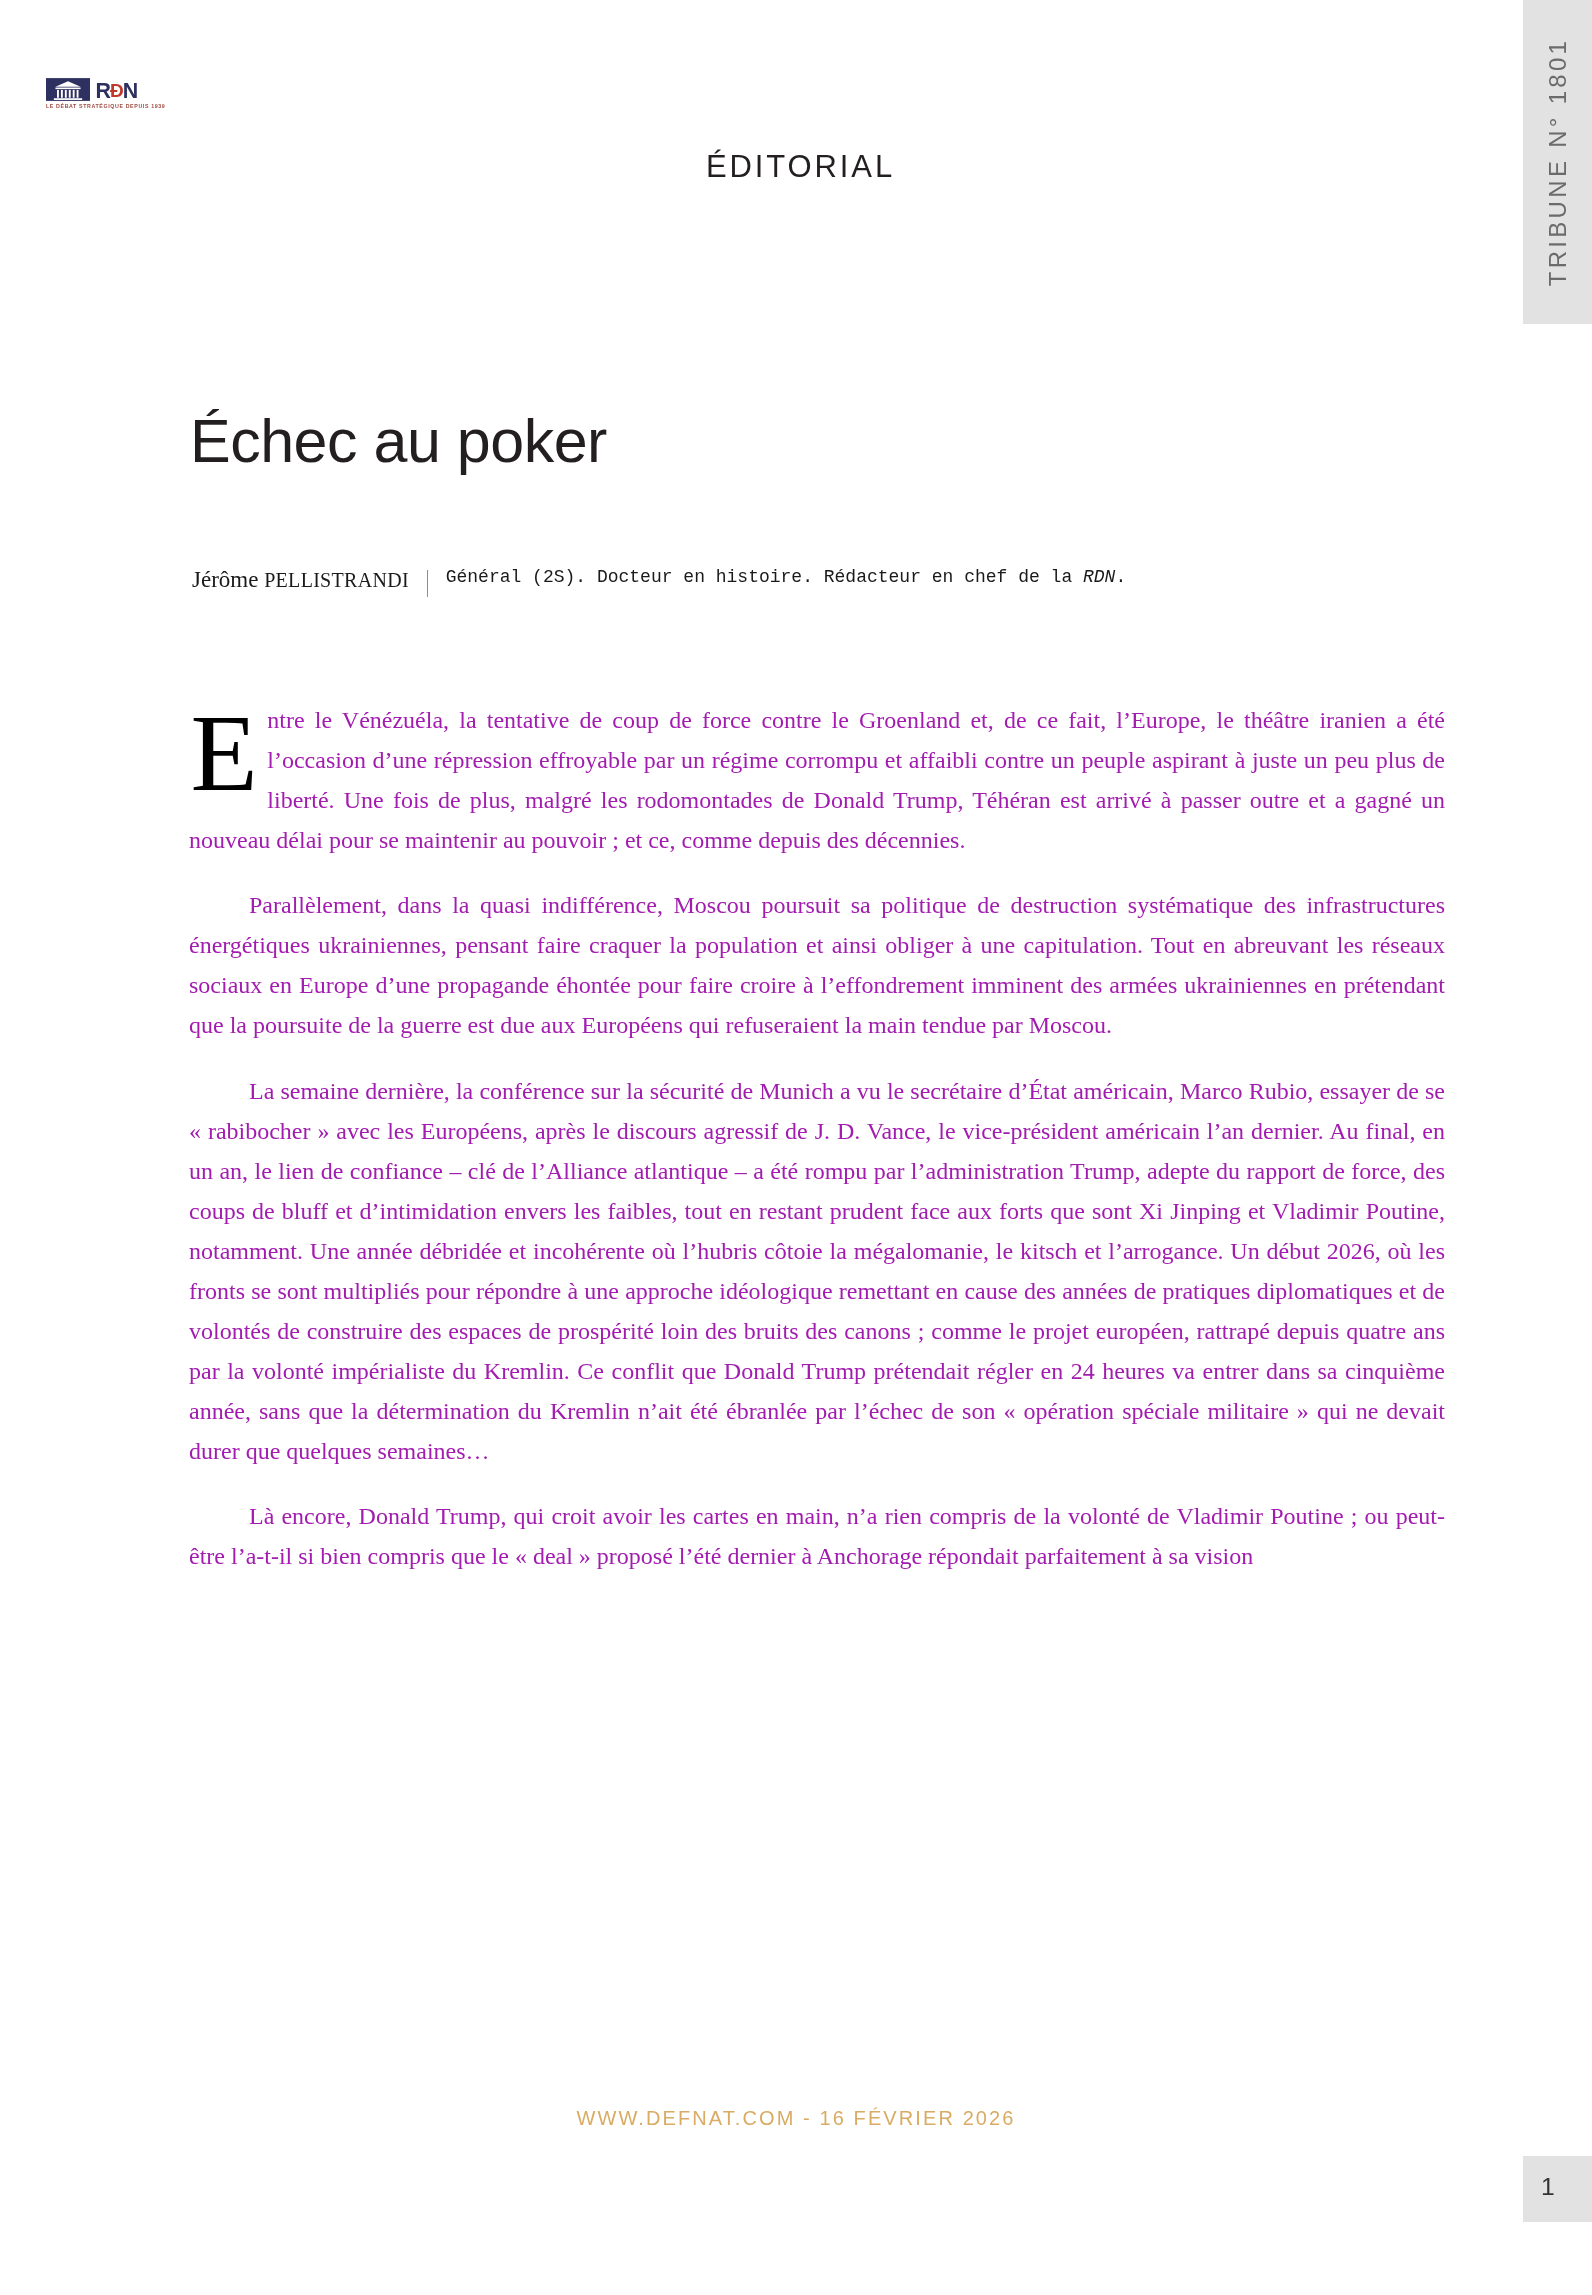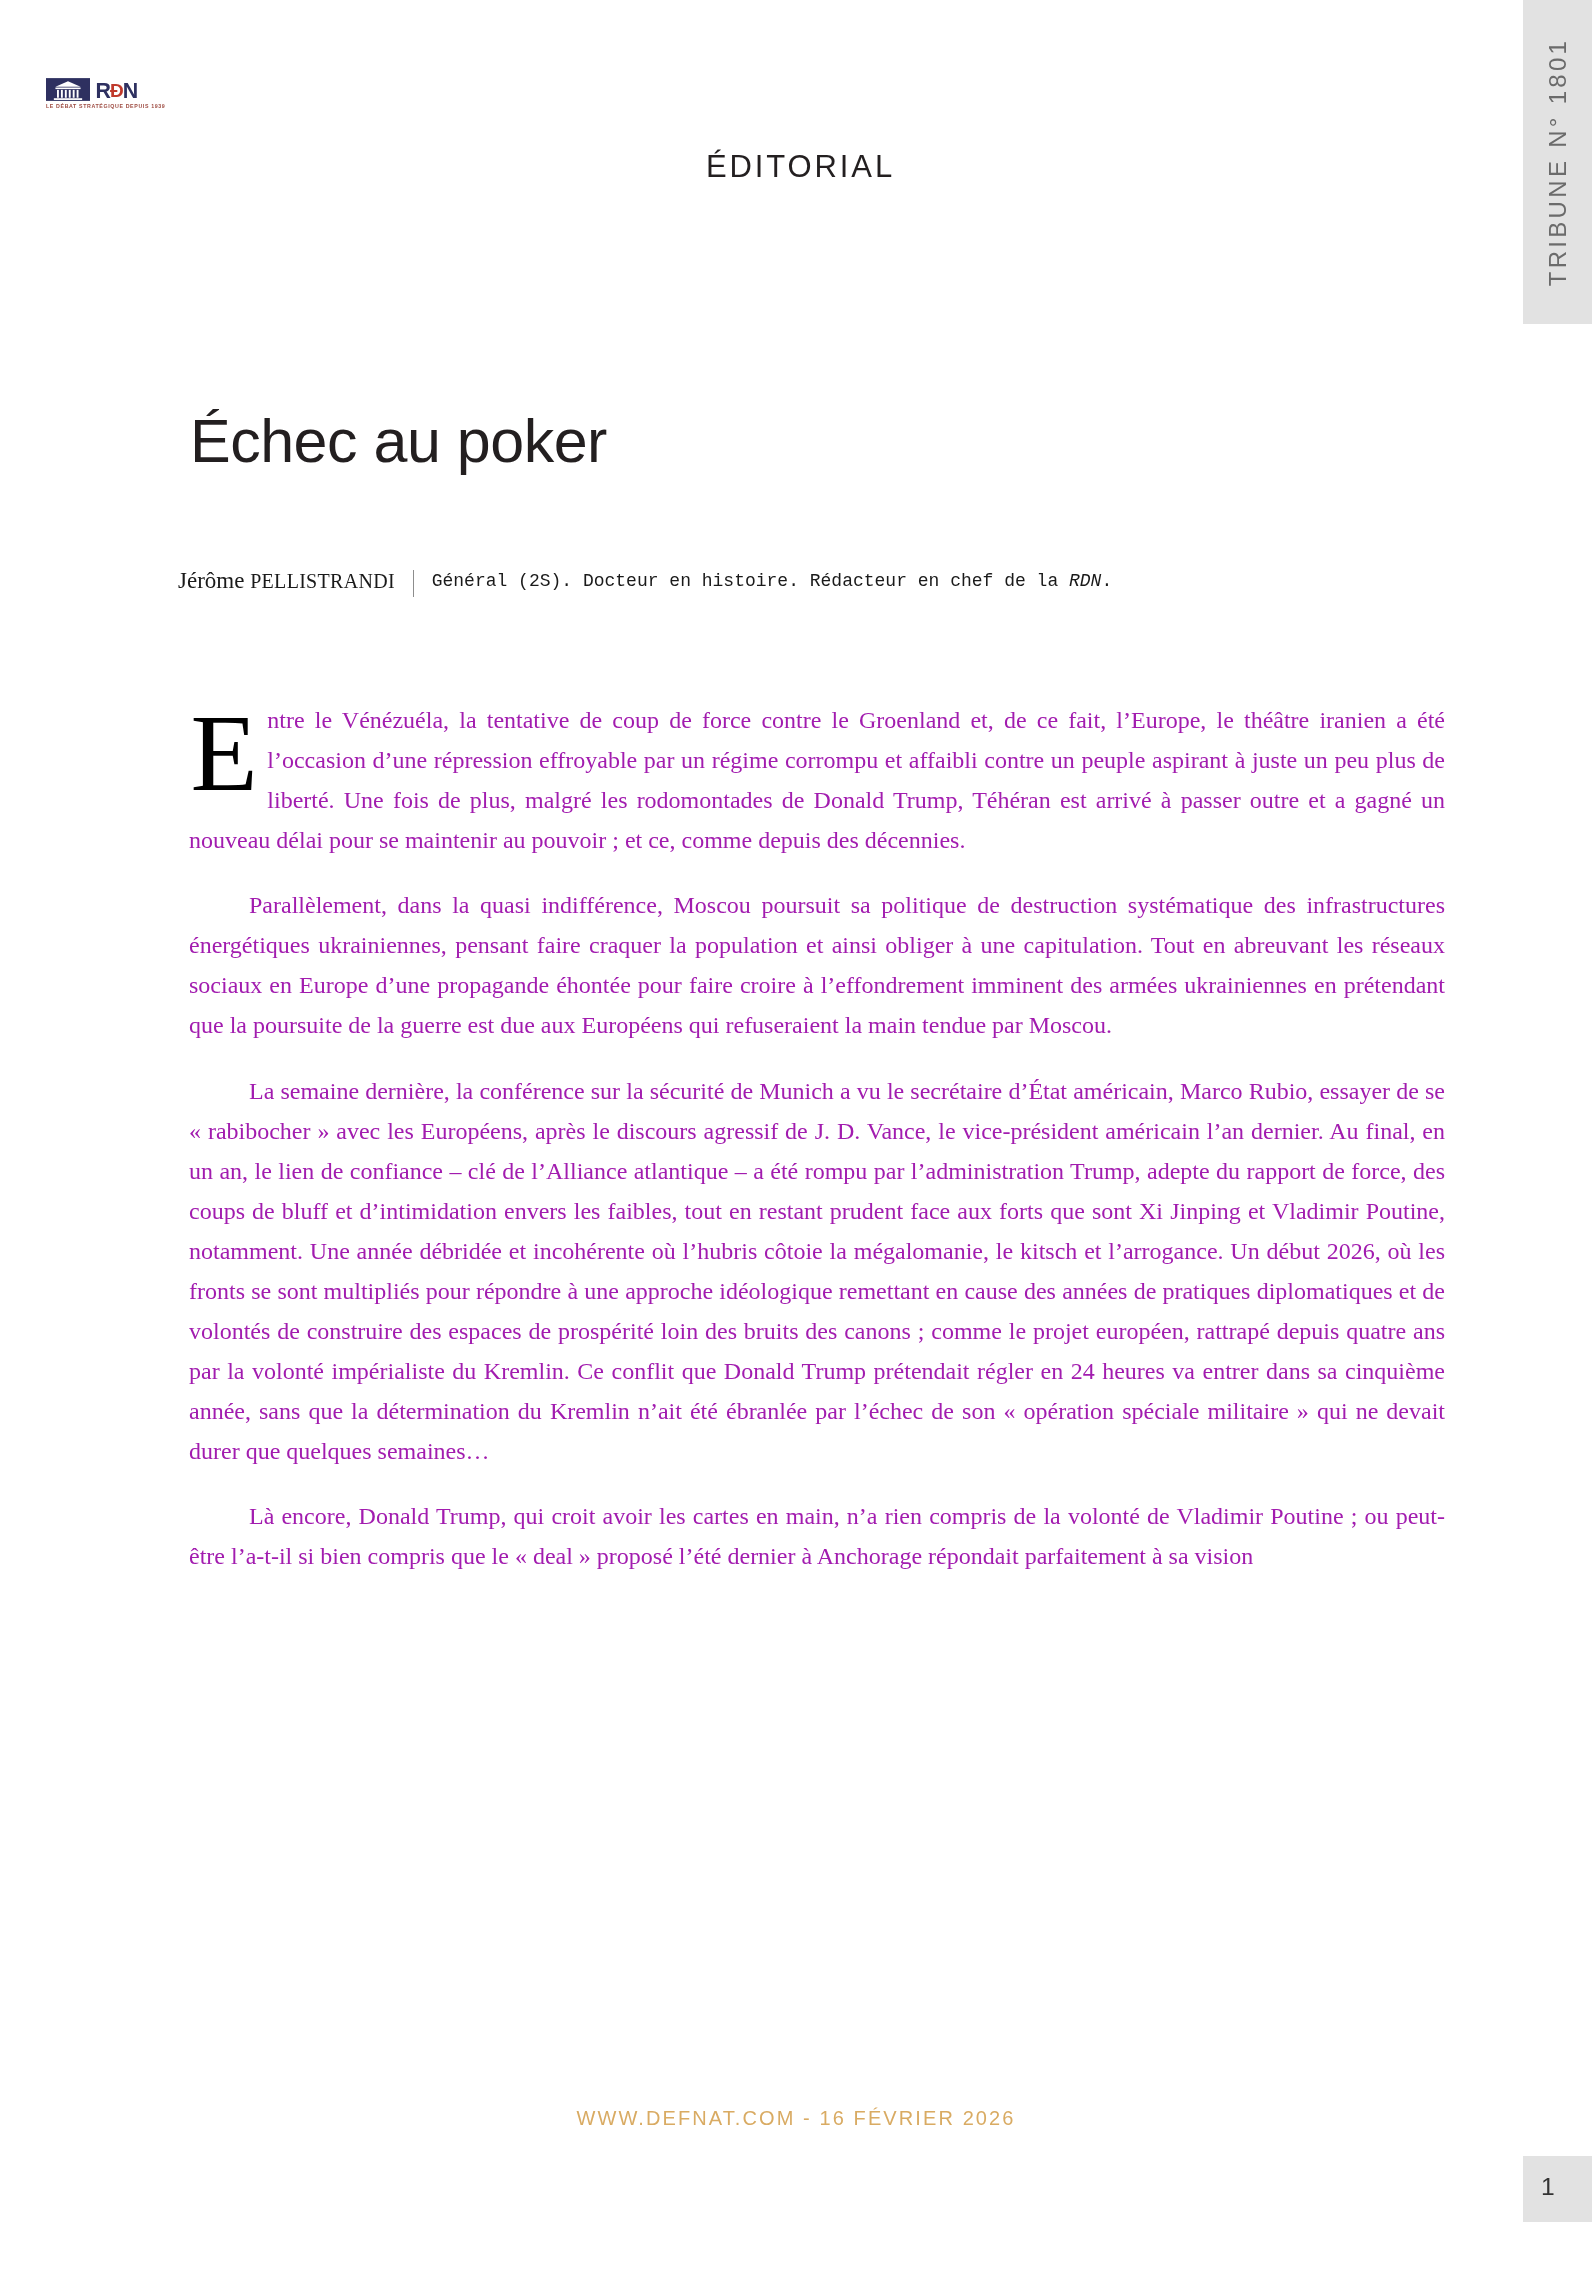--- a/index.html
+++ b/index.html
@@ -114,24 +114,24 @@
     font-size: 61px;
     line-height: 70px;
     letter-spacing: -0.5px;
     color: #231f20;
     margin-top: 27px;
   }
 
   
   #byline {
     position: absolute;
-    left: 178px;
+    left: 192px;
     top: 567px;
     display: flex;
-    align-items: center;
+    align-items: flex-start;
     color: #1a1a1a;
   }
   #byline-author {
     font-family: "Liberation Serif", serif;
     font-size: 23px;
     white-space: nowrap;
   }
   #byline-author .sc {
     font-size: 20px;
     letter-spacing: 0.3px;

